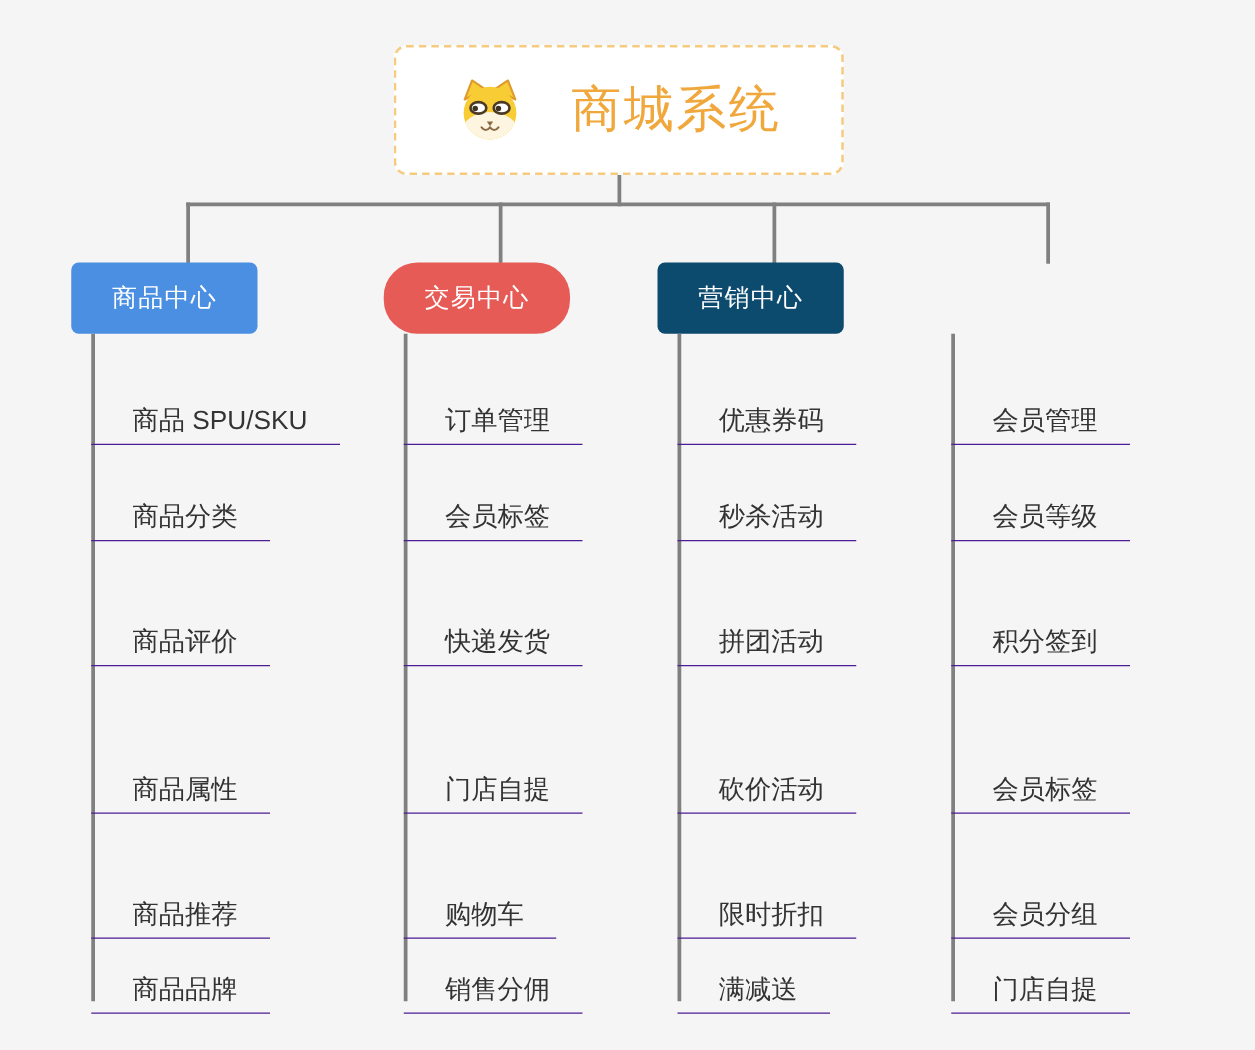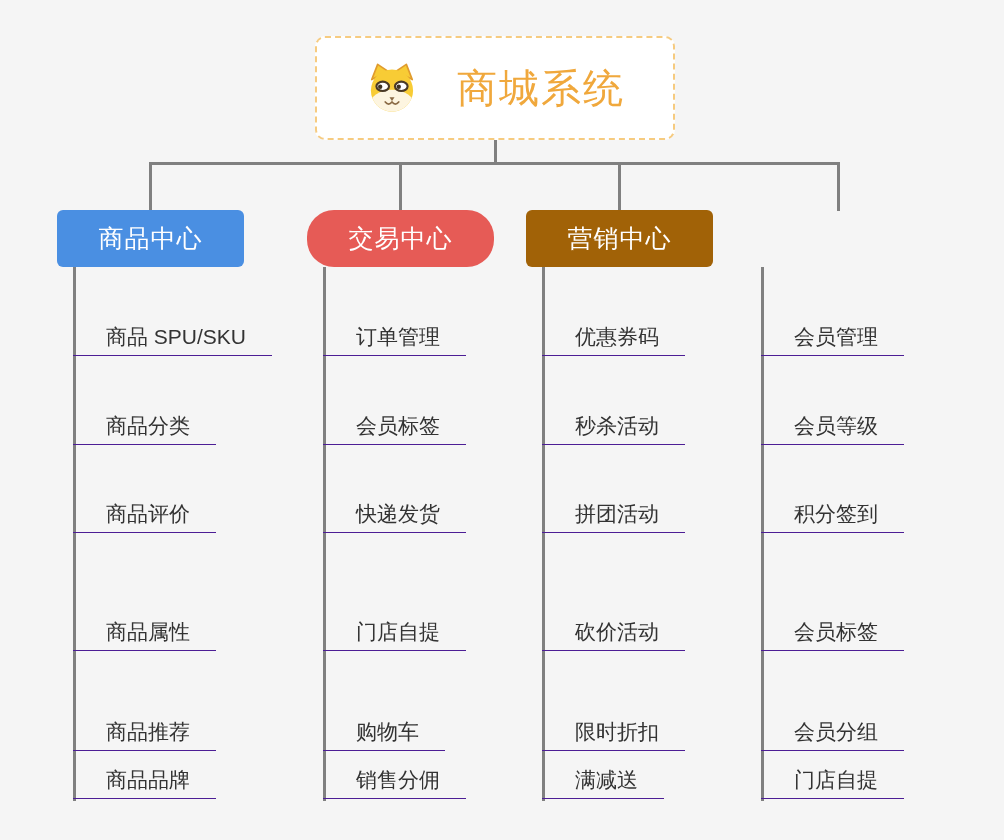--- a/index.html
+++ b/index.html
@@ -28,37 +28,37 @@
   .root-node{
     position:absolute;left:315px;top:36px;width:360px;height:104px;
     background:#ffffff;border:2px dashed #f6cb80;border-radius:10px;
     box-sizing:border-box;
     display:flex;align-items:center;justify-content:center;gap:14px;
   }
   .root-node svg{display:block;}
   .root-title{font-size:40px;line-height:1;color:#f0a83c;letter-spacing:2px;}
   
   .branch-header{
-    position:absolute;top:210px;width:187px;height:57px;border-radius:6px;
+    position:absolute;top:210px;width:149px;height:57px;border-radius:6px;
     display:flex;align-items:center;justify-content:center;
-    color:#ffffff;font-size:25px;letter-spacing:1px;
+    color:#ffffff;font-size:20px;letter-spacing:1px;
   }
   .bh-0{left:57px;} .bh-1{left:307px;} .bh-2{left:526px;} .bh-3{left:745px;}
   
   .col{position:absolute;top:267px;width:0;height:0;}
   .col-0{left:73px;} .col-1{left:323px;} .col-2{left:542px;} .col-3{left:761px;}
   .leaf{
     position:absolute;left:0;
     white-space:nowrap;
     padding:0 26px 8px 33px;
     border-bottom:1px solid #4c1d95;
     font-size:21px;line-height:1;color:#333333;
   }
-  .r0{top:59px;} .r1{top:148px;} .r2{top:236px;}
-  .r3{top:306px;margin-top:48px;} .r4{top:414px;margin-top:40px;} .r5{top:502px;}
+  .r0{top:59px;} .r1{top:136px;font-family:Liberation Serif, serif;} .r2{top:236px;}
+  .r3{top:306px;margin-top:48px;} .r4{top:414px;margin-top:40px;} .r5{top:514px;}
 </style>
 </head>
 <body>
 
 <div class="canvas">
 
   <div class="line stem" style="background-color: rgb(128, 128, 128);"></div>
   <div class="line hbar" style="background-color: rgb(128, 128, 128);"></div>
   <div class="line drop-0" style="background-color: rgb(128, 128, 128);"></div>
   <div class="line drop-1" style="background-color: rgb(128, 128, 128);"></div>
@@ -105,21 +105,21 @@
   <div class="trunk trunk-1" style="background-color: rgb(128, 128, 128);"></div>
   <div class="col col-1">
     <div class="leaf r0">订单管理</div>
     <div class="leaf r1">会员标签</div>
     <div class="leaf r2">快递发货</div>
     <div class="leaf r3">门店自提</div>
     <div class="leaf r4">购物车</div>
     <div class="leaf r5">销售分佣</div>
   </div>
 
-  <div class="branch-header bh-2" style="background-color: #a16207;">
+  <div class="branch-header bh-2" style="background-color: #0c4a6e;">
     <span>营销中心</span>
   </div>
   <div class="trunk trunk-2" style="background-color: rgb(128, 128, 128);"></div>
   <div class="col col-2">
     <div class="leaf r0">优惠券码</div>
     <div class="leaf r1">秒杀活动</div>
     <div class="leaf r2">拼团活动</div>
     <div class="leaf r3">砍价活动</div>
     <div class="leaf r4">限时折扣</div>
     <div class="leaf r5">满减送</div>

